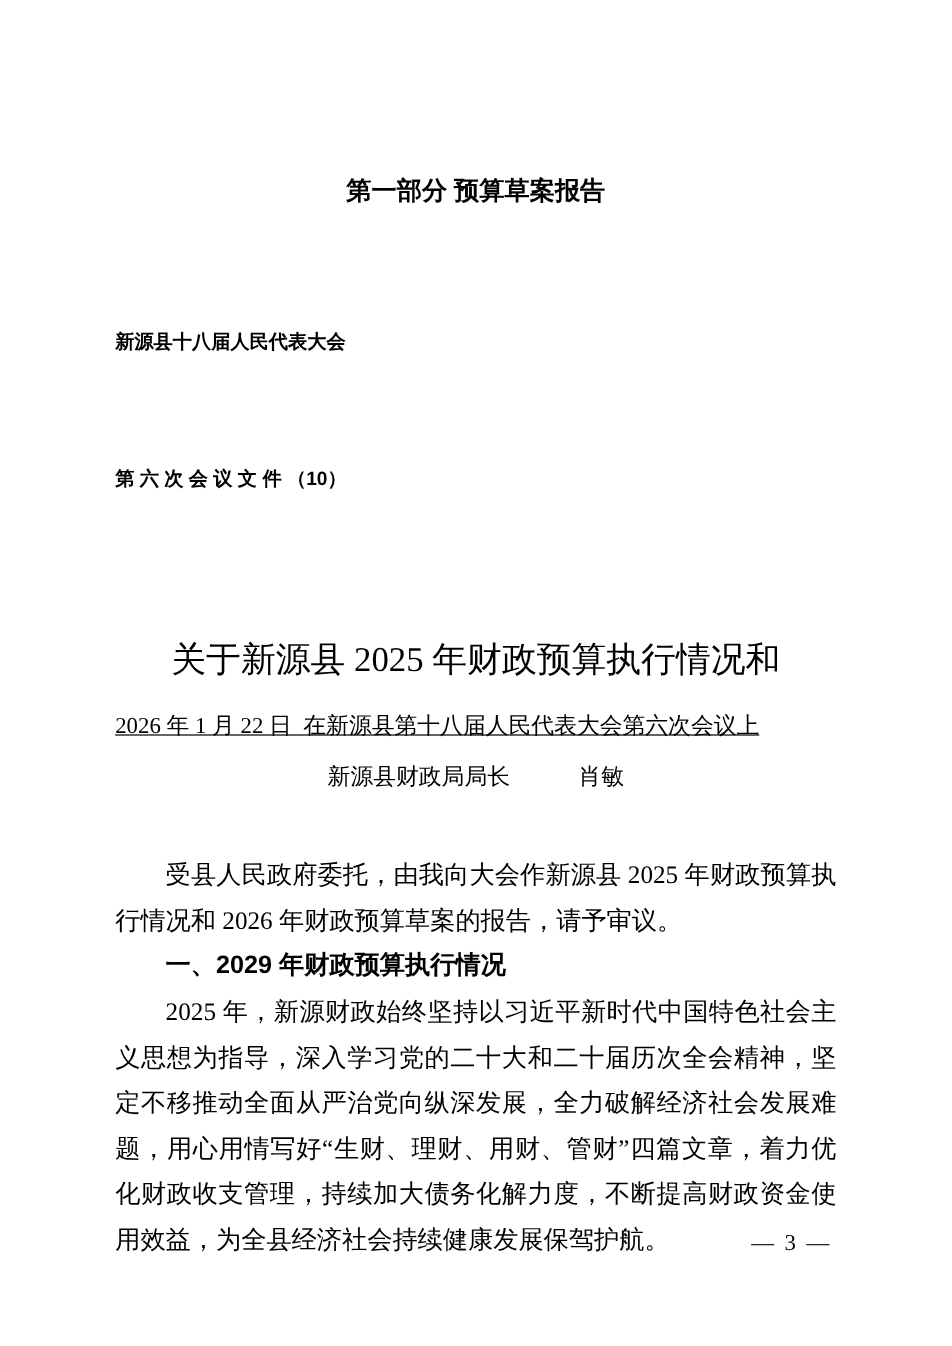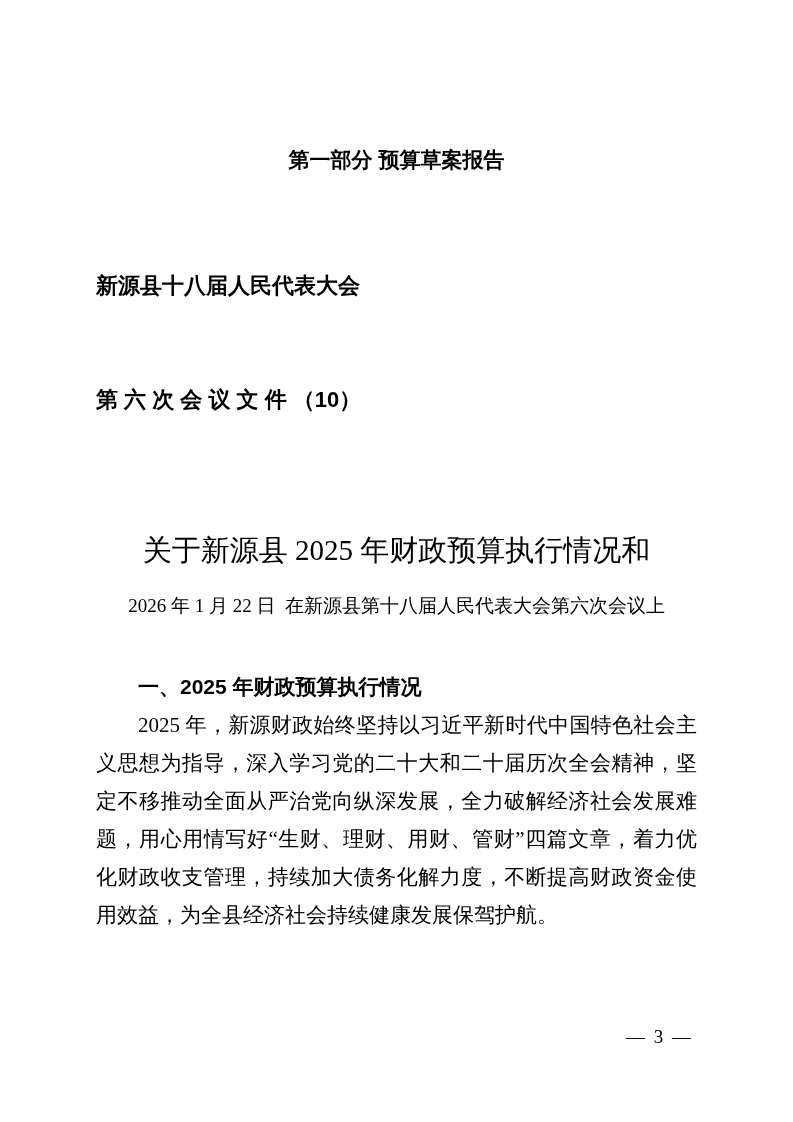--- a/index.html
+++ b/index.html
@@ -31,38 +31,38 @@
     text-align: center;
     font-family: "Liberation Sans", sans-serif;
     font-weight: bold;
     font-size: 21px;
     line-height: 28px;
   }
   .congress {
     margin-top: 17px;
     font-family: "Liberation Sans", sans-serif;
     font-weight: bold;
-    font-size: 22px;
+    font-size: 16px;
     line-height: 38px;
     white-space: pre-wrap;
   }
   .doc-title {
     margin: 30px 0 0 0;
     text-align: center;
     font-family: "Liberation Serif", serif;
     font-weight: normal;
     font-size: 29px;
     line-height: 50px;
   }
   .subtitle-meeting {
     margin-top: 18px;
-    text-align: center;
     font-size: 19px;
     line-height: 25px;
     white-space: pre-wrap;
+    text-decoration: underline;
   }
   .subtitle-presenter {
     margin-top: 17px;
     text-align: center;
     font-size: 19px;
     line-height: 25px;
     white-space: pre-wrap;
   }
   .body-text {
     margin-top: 50px;
@@ -102,23 +102,25 @@
       <div>新源县十八届人民代表大会</div>
       <div>第 六 次 会 议 文 件 （10）</div>
     </div>
 
     <div class="doc-title">
       <div>关于新源县 2025 年财政预算执行情况和</div>
     </div>
 
     <div class="subtitle-meeting">2026 年 1 月 22 日  在新源县第十八届人民代表大会第六次会议上</div>
 
+    <div class="subtitle-presenter">新源县财政局局长　　　肖敏</div>
 
     <div class="body-text">
-      <p class="heading-l1">一、2025 年财政预算执行情况</p>
+      <p>受县人民政府委托，由我向大会作新源县 2025 年财政预算执行情况和 2026 年财政预算草案的报告，请予审议。</p>
+      <p class="heading-l1">一、2029 年财政预算执行情况</p>
       <p>2025 年，新源财政始终坚持以习近平新时代中国特色社会主义思想为指导，深入学习党的二十大和二十届历次全会精神，坚定不移推动全面从严治党向纵深发展，全力破解经济社会发展难题，用心用情写好“生财、理财、用财、管财”四篇文章，着力优化财政收支管理，持续加大债务化解力度，不断提高财政资金使用效益，为全县经济社会持续健康发展保驾护航。</p>
 
     </div>
 
   </div>
 
   <div class="page-number">— 3 —</div>
 </div>
 
 </body></html>

